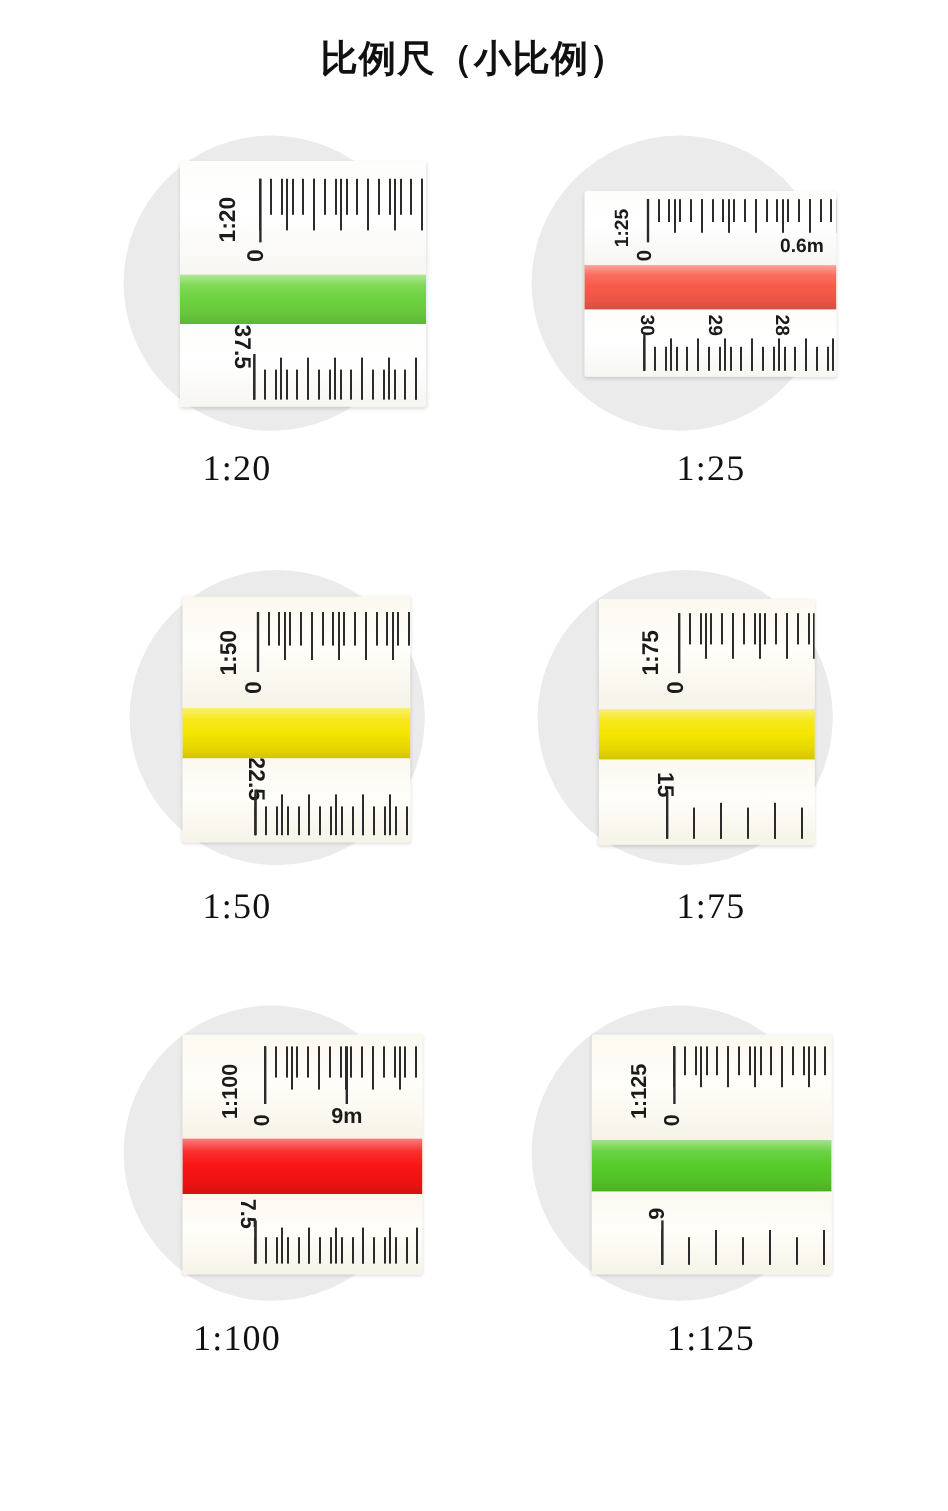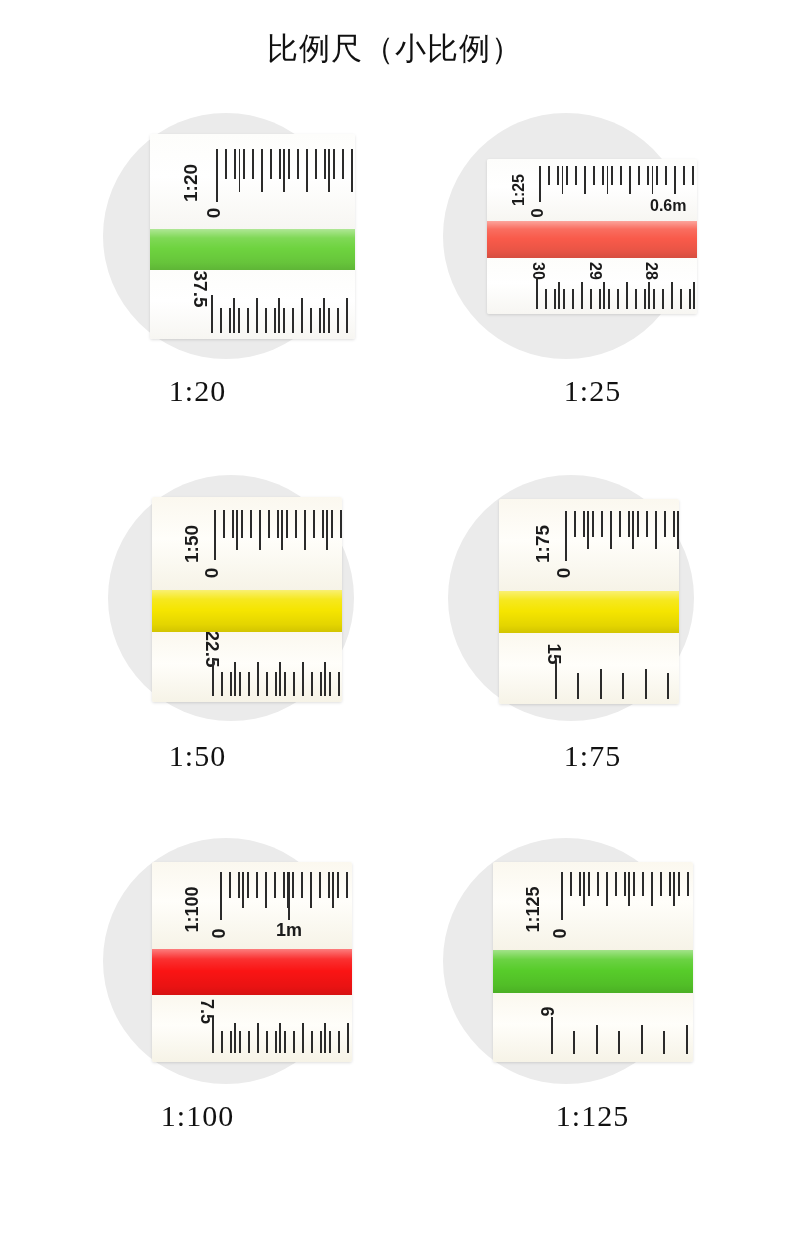--- a/index.html
+++ b/index.html
@@ -16,21 +16,21 @@
   }
 
   .page-title {
     position: absolute;
     top: 28px;
     left: 0;
     width: 790px;
     text-align: center;
     font-family: "Liberation Sans", sans-serif;
     font-size: 31px;
-    font-weight: 400;
+    font-weight: 700;
     color: #111111;
     letter-spacing: 1px;
   }
 
   .grid {
     position: absolute;
     top: 104px;
     left: 0;
     width: 790px;
   }
@@ -253,21 +253,21 @@
 
     <div class="ruler" style="left:152px; top:28px; width:200px; height:200px; border-radius:2px;">
 
       <div class="ruler-half ruler-top cream" style="height:87px;">
         <div class="ticks minor" style="left:68px; top:10px; height:26px; width:130px;"></div>
         <div class="ticks mid" style="left:68px; top:10px; height:36px; width:130px;"></div>
         <div class="zero-stem" style="left:68px; top:10px; height:48px;"></div>
         <div class="zero-stem" style="left:136px; top:10px; height:48px;"></div>
         <div class="lbl rot-up" style="left:17px; top:37px; font-size:18px;">1:100</div>
         <div class="lbl rot-up" style="left:62px; top:61px; font-size:18px;">0</div>
-        <div class="lbl" style="left:124px; top:58px; font-size:18px;">1m</div>
+        <div class="lbl" style="left:124px; top:58px; font-size:18px;">9m</div>
       </div>
 
       <div class="stripe" style="top:87px; height:46px; background:#fa1414;"></div>
 
       <div class="ruler-half ruler-bottom cream" style="height:67px;">
         <div class="lbl rot-down" style="left:42px; top:6px; font-size:18px;">7.5</div>
         <div class="zero-stem" style="left:60px; top:22px; height:36px;"></div>
         <div class="ticks minor" style="left:60px; top:36px; height:22px; width:140px;"></div>
         <div class="ticks mid" style="left:60px; top:28px; height:30px; width:140px;"></div>
       </div>

